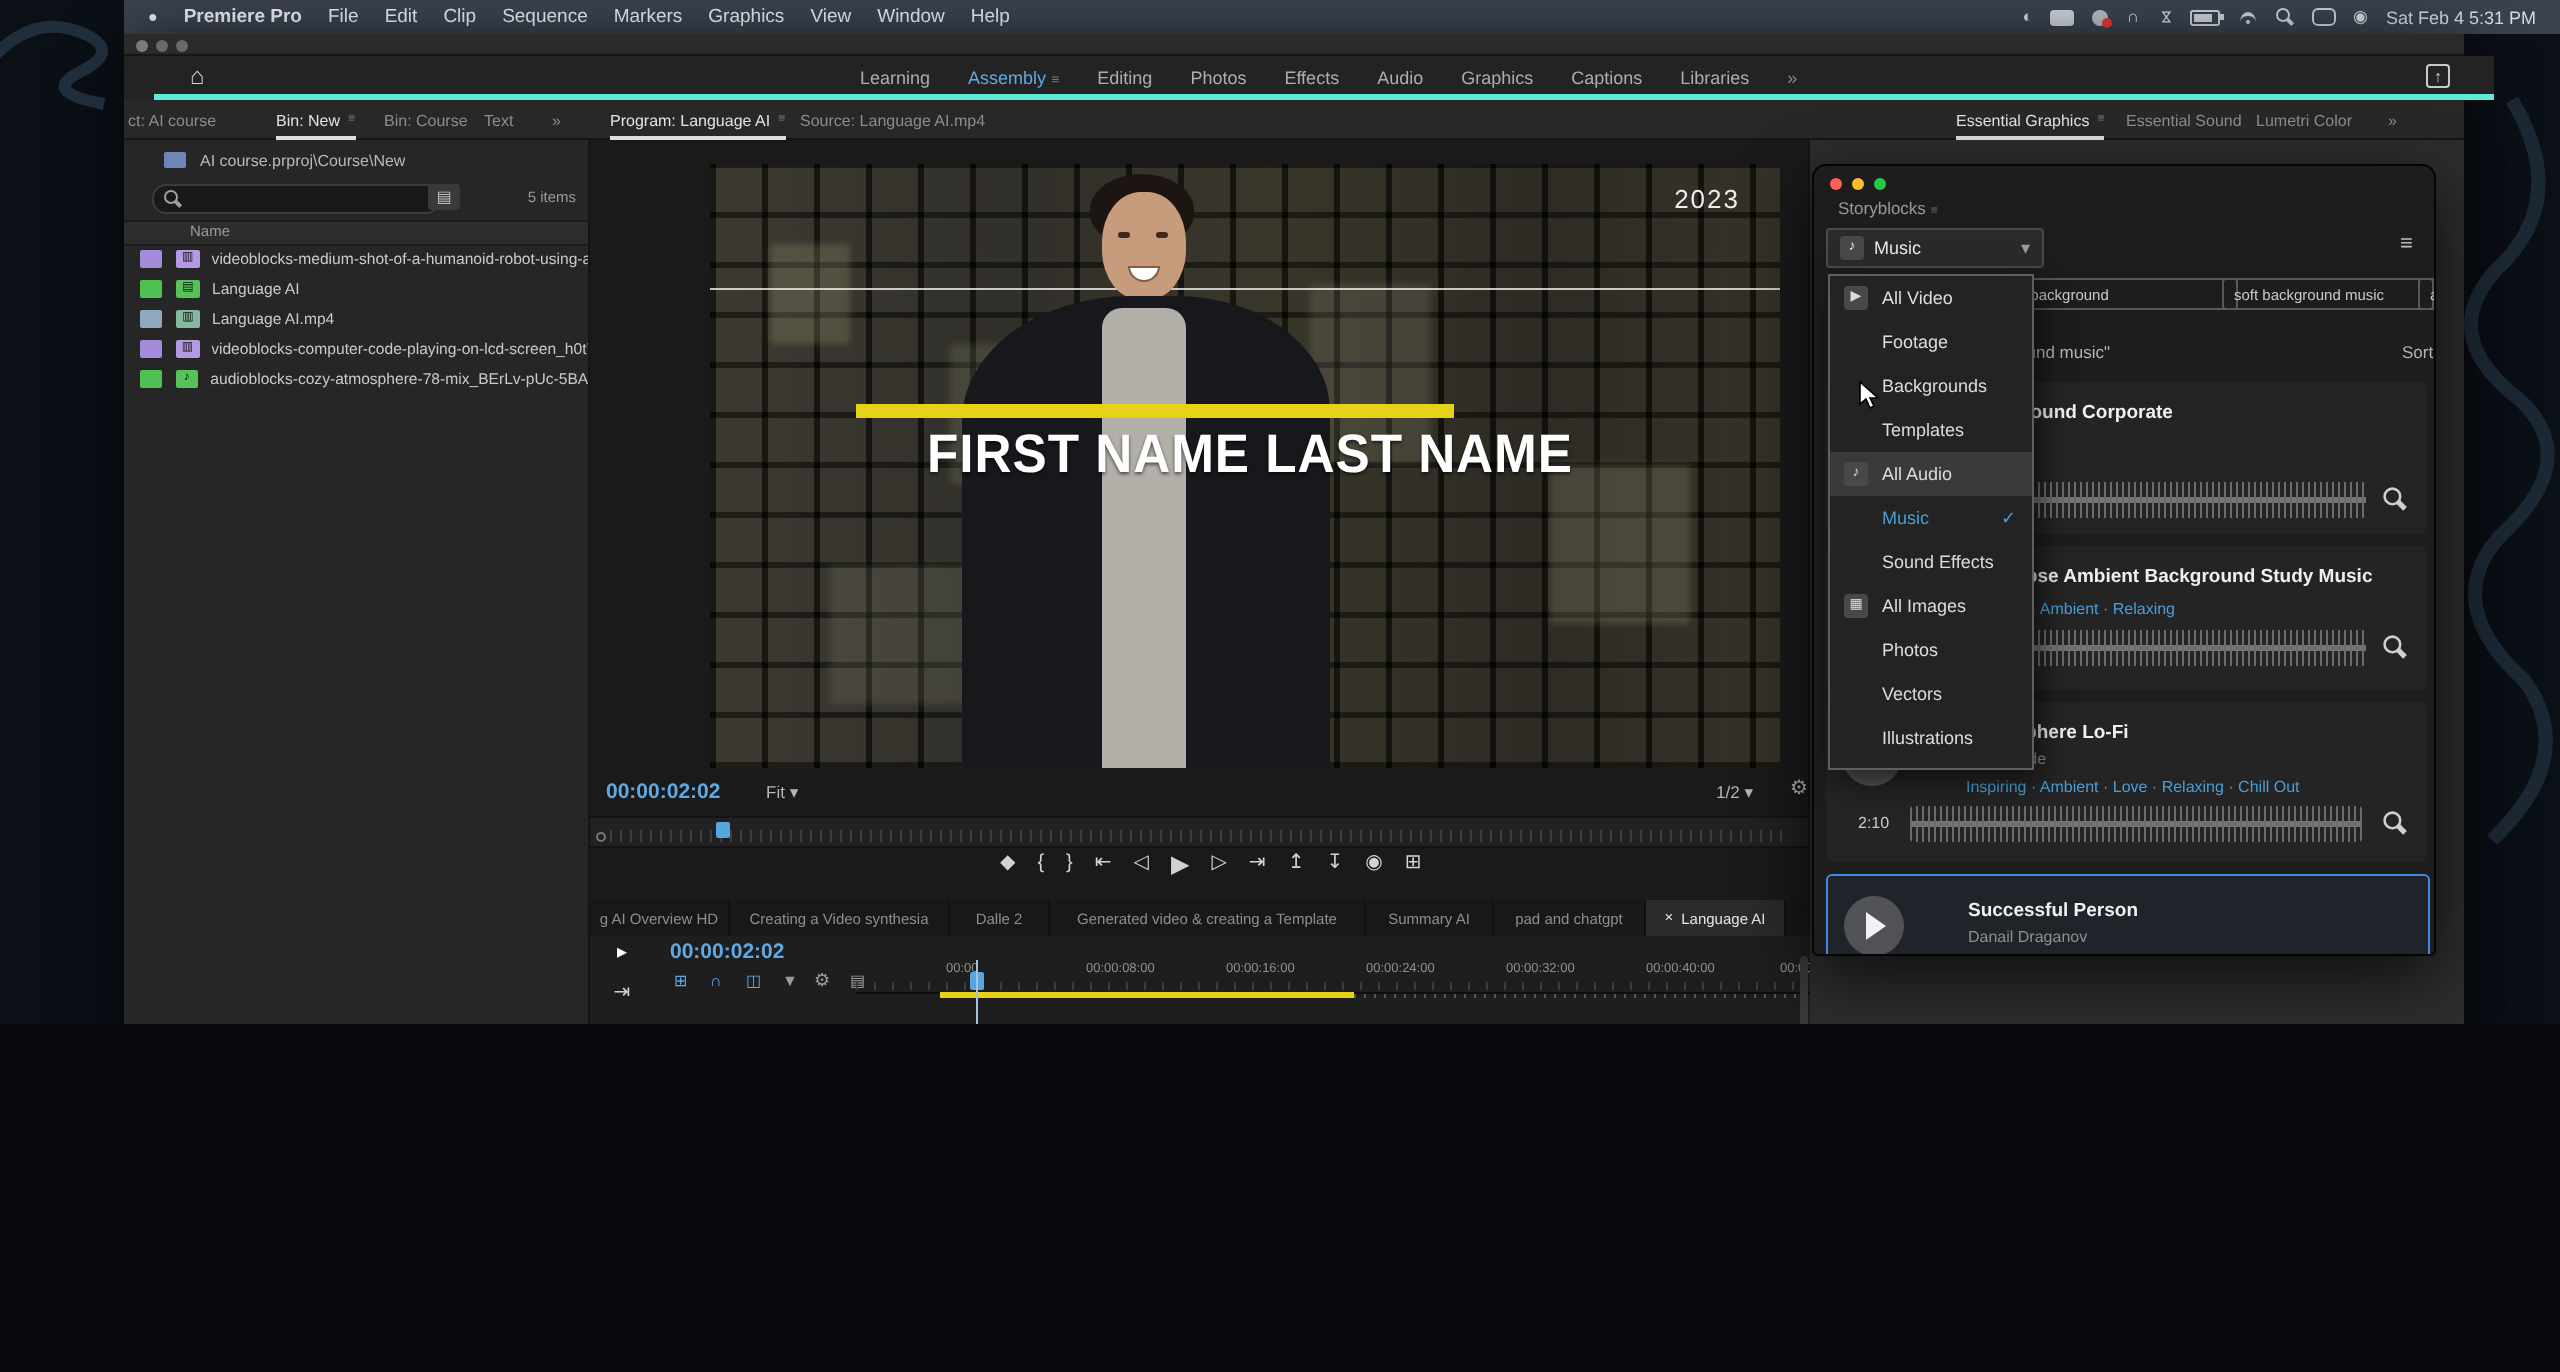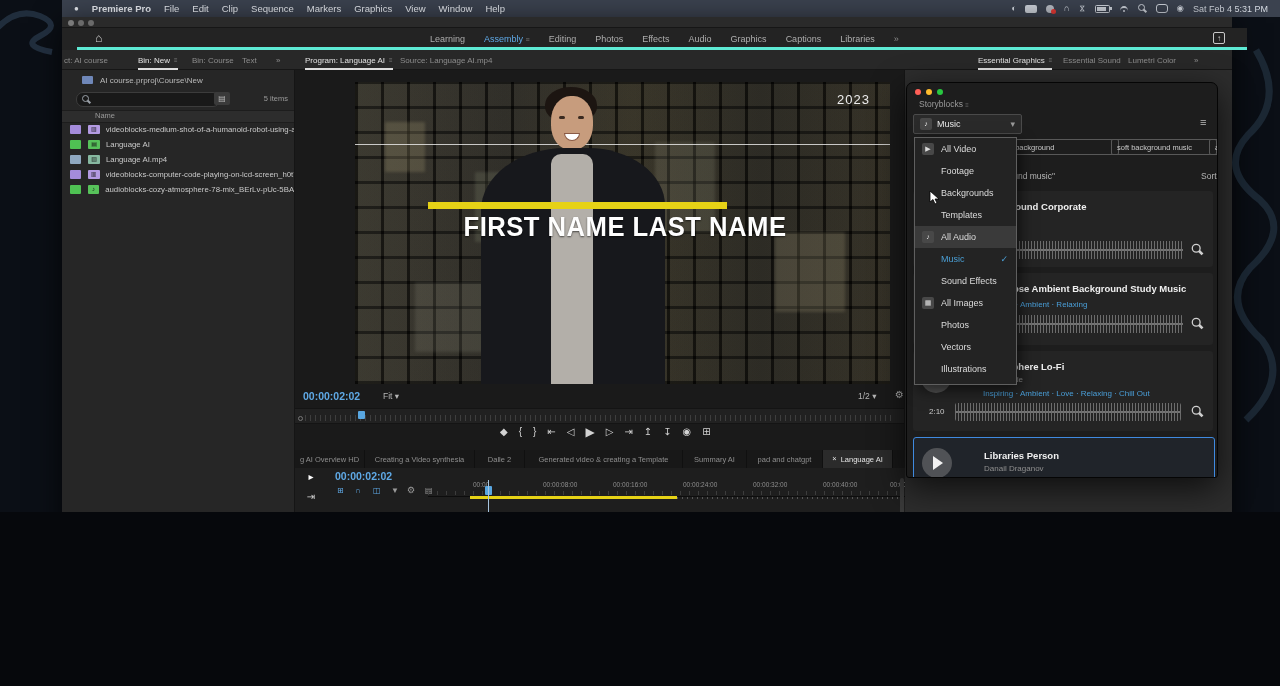--- a/index.html
+++ b/index.html
@@ -471,21 +471,21 @@
       <span class="pcirc" style="left:8px;top:12px"></span>
       <span class="ti" style="top:10px">Atmosphere Lo-Fi</span>
       <span class="ar" style="top:24px">MoodMode</span>
       <span class="tg" style="top:38px">Inspiring · Ambient · Love · Relaxing · Chill Out</span>
       <span class="ar" style="left:16px;top:56px;color:#c9c9c9">2:10</span>
       <span class="wv" style="left:42px;top:52px;width:226px"></span>
       <span class="mag" style="position:absolute;left:280px;top:56px;color:#d0d0d0;transform:scale(1.3)"></span>
     </div>
     <div class="card" style="top:354px;height:80px;border:1px solid #3f8ae0;background:#20242a">
       <span class="pcirc" style="left:8px;top:10px"></span>
-      <span class="ti" style="top:12px">Libraries Person</span>
+      <span class="ti" style="top:12px">Successful Person</span>
       <span class="ar" style="top:26px">Danail Draganov</span>
     </div>
 
     <div class="menu">
       <div class="mi">
           <span class="gic g" data-g="▶"></span>
           <span>All Video</span>
         </div>
       <div class="mi">
           <span>Footage</span>

